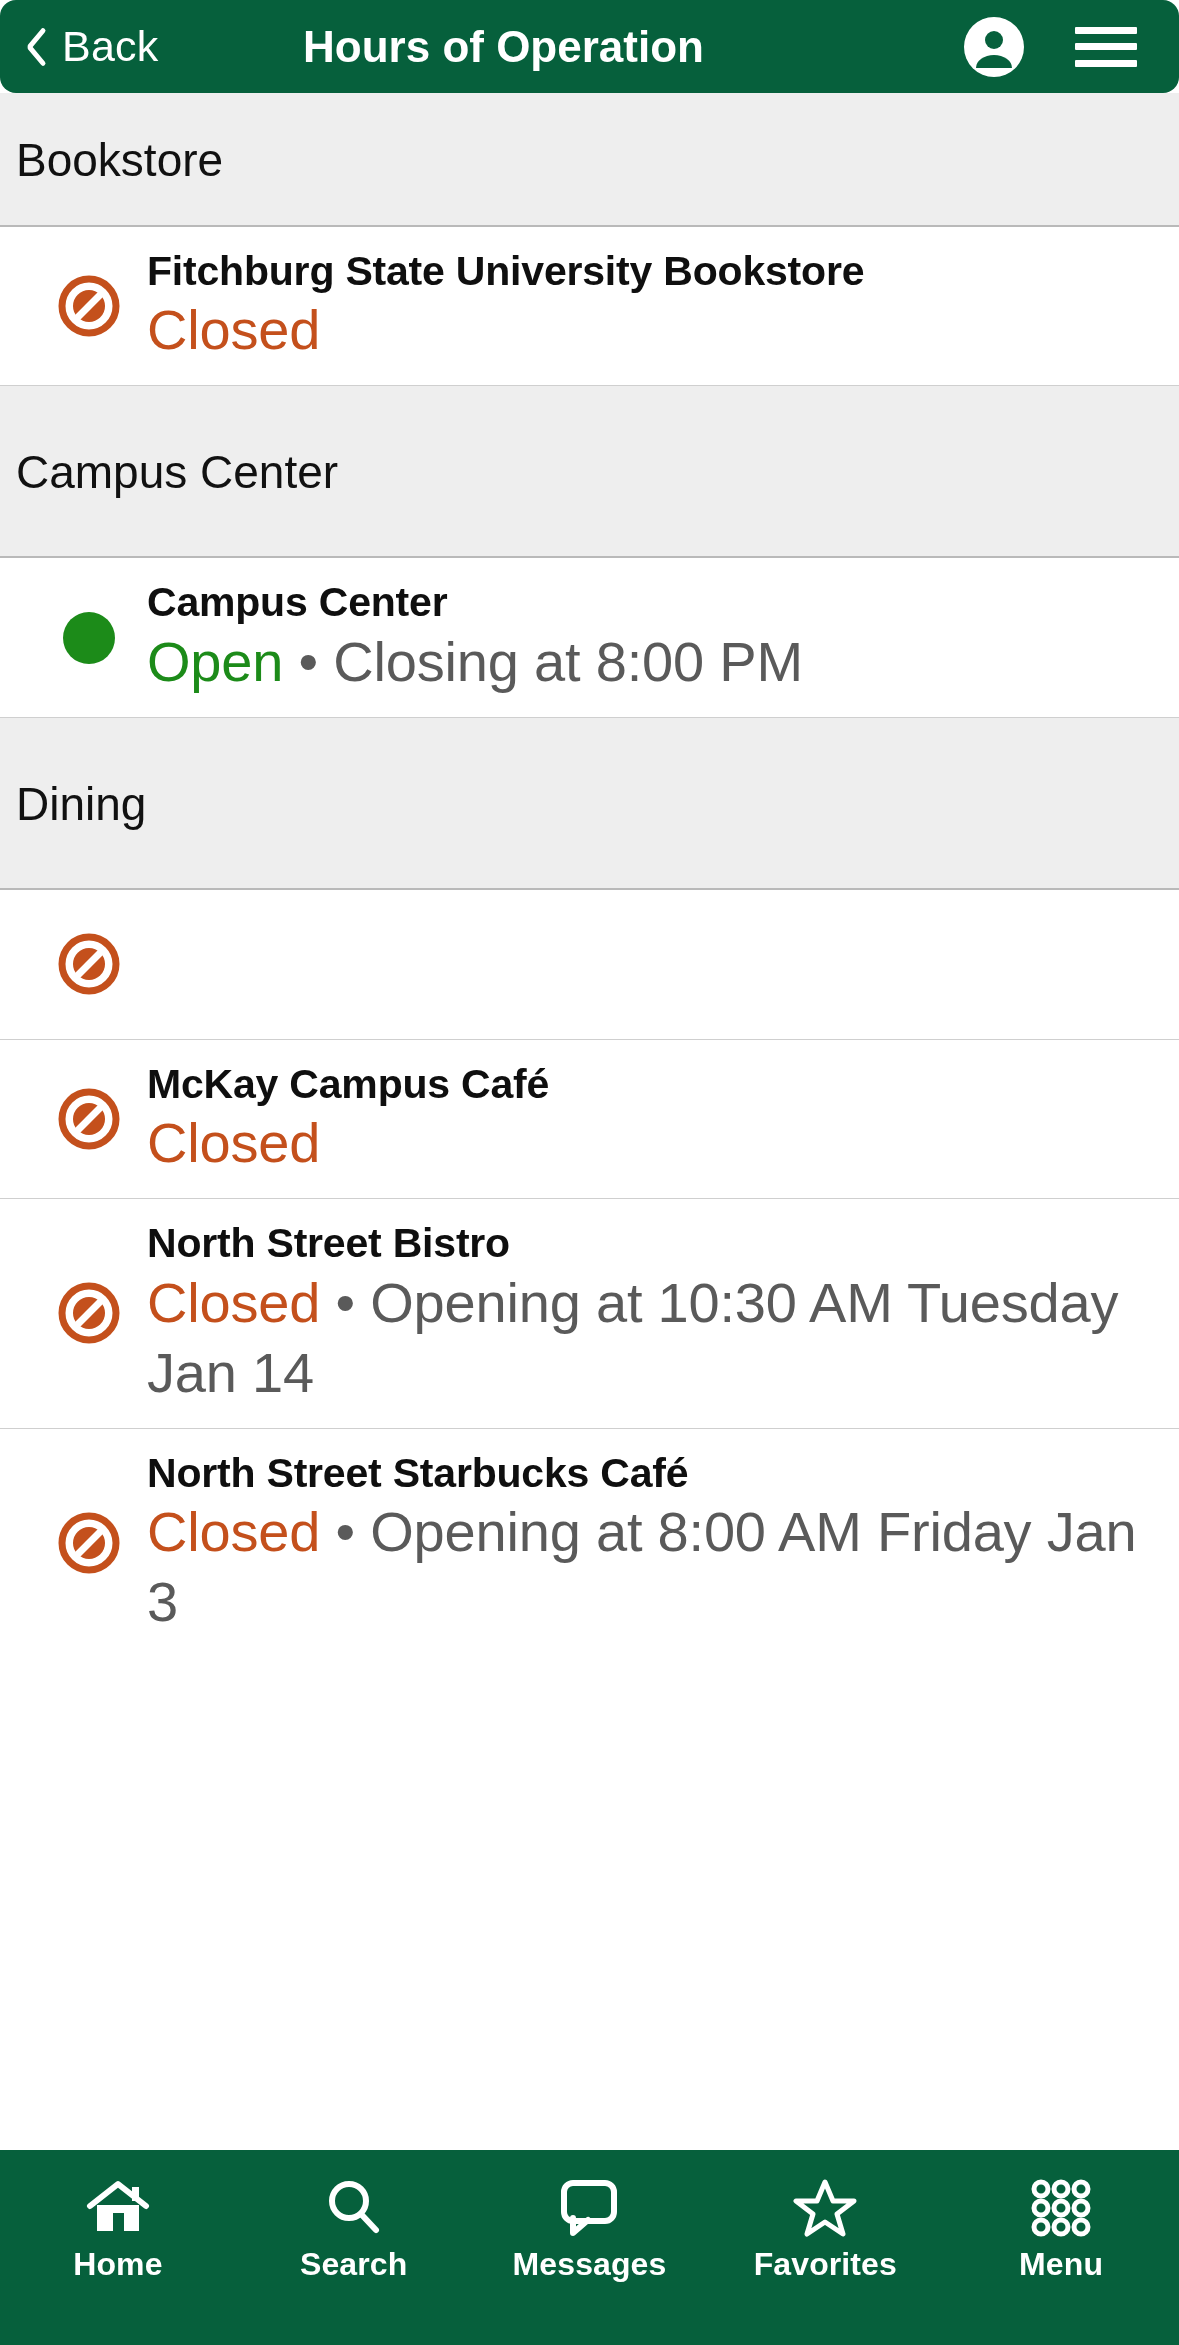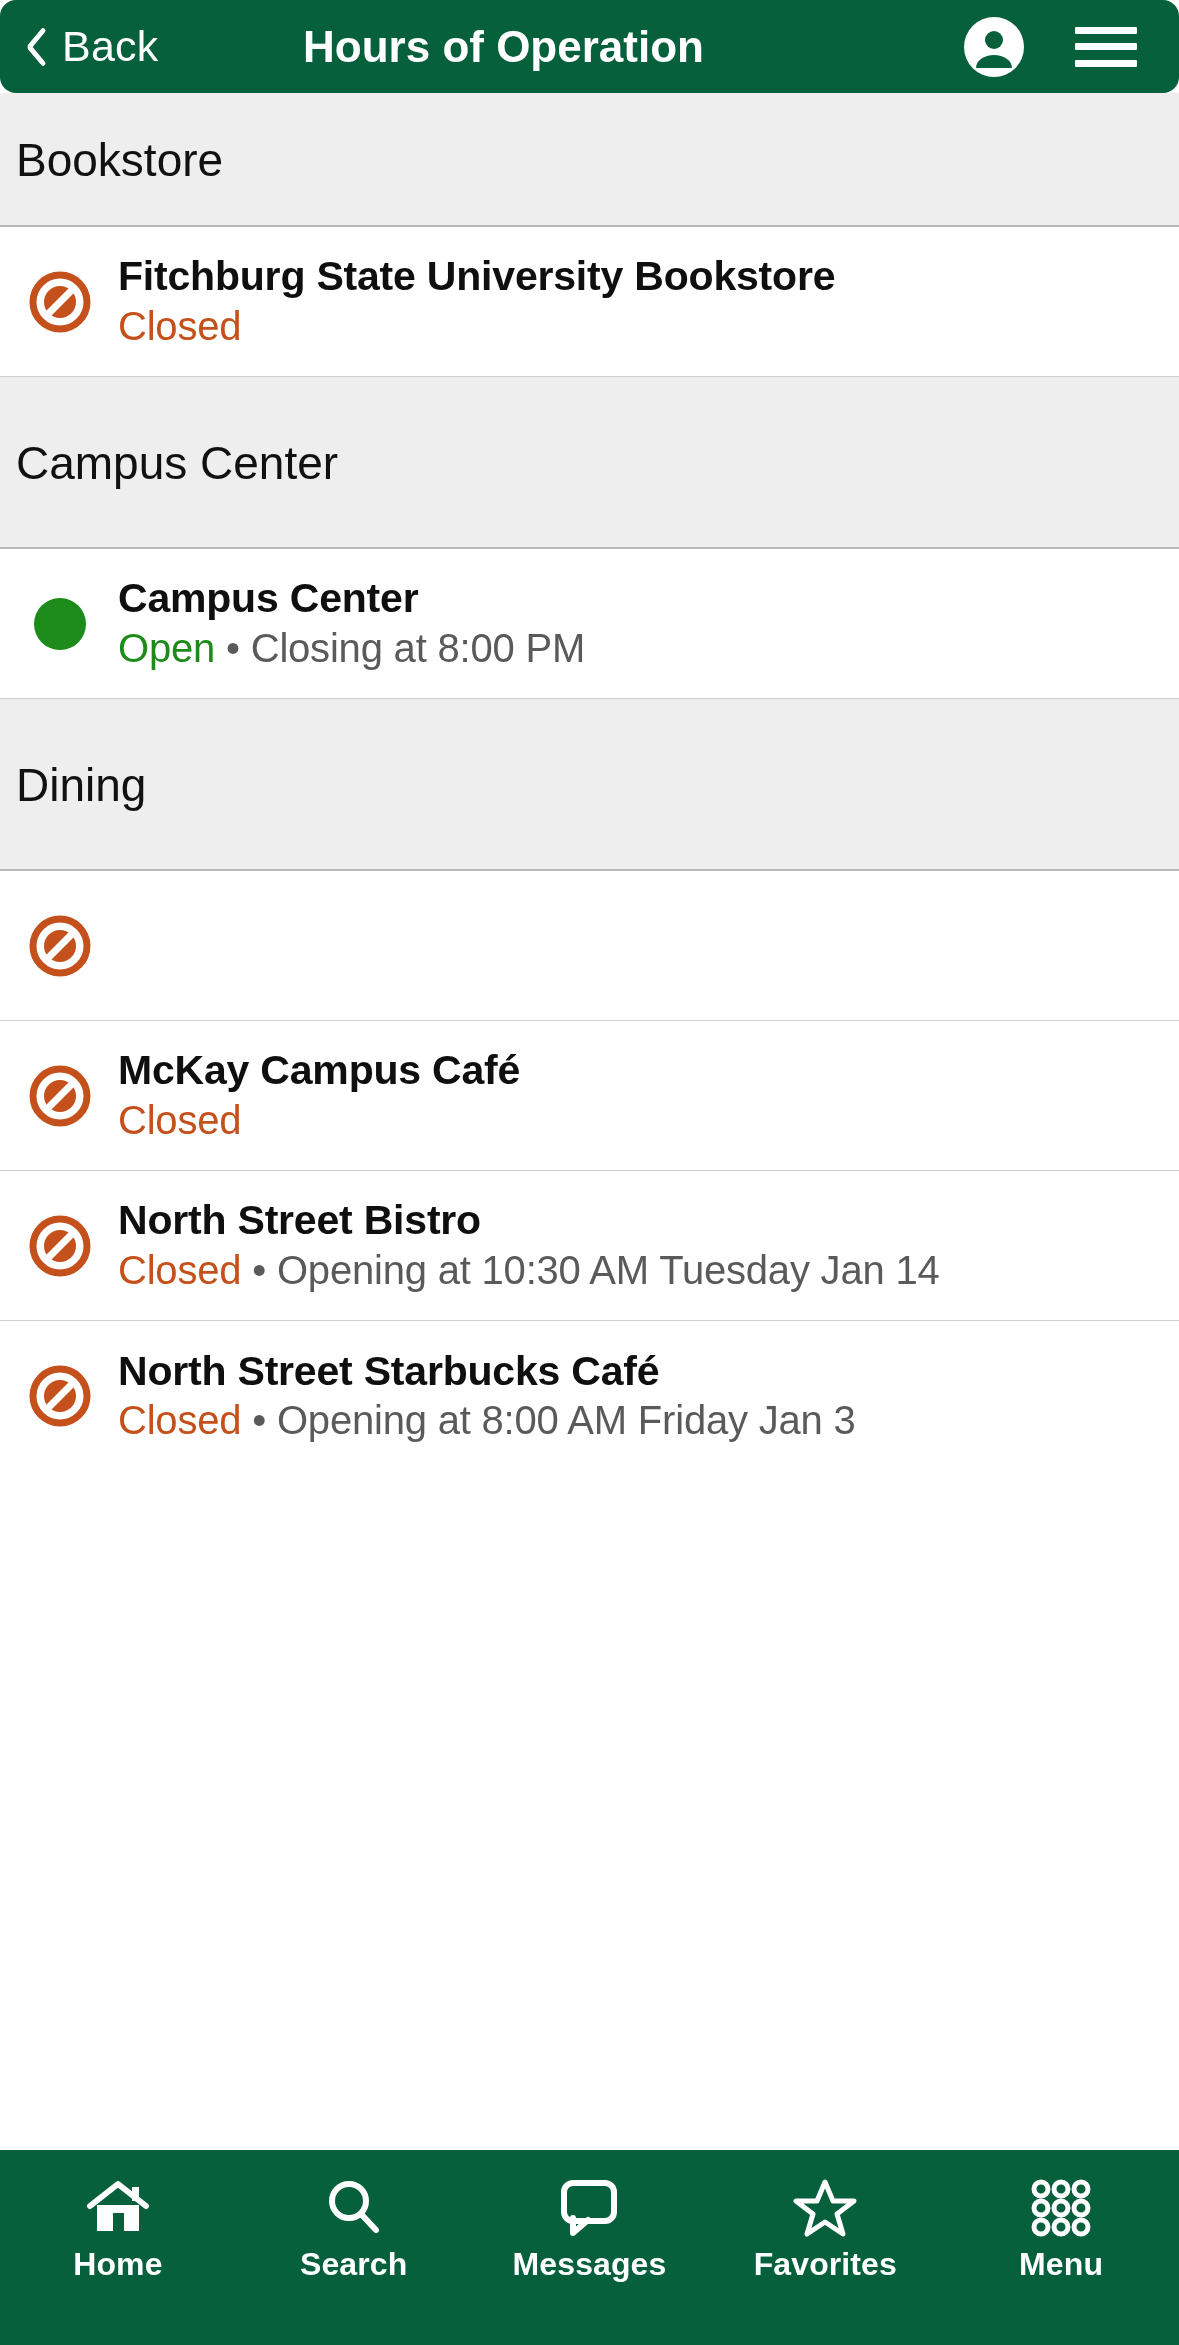--- a/index.html
+++ b/index.html
@@ -60,42 +60,42 @@
     border-bottom:2px solid #b9b9b9;
     padding:40px 34px 38px 16px;
     font-size:46px; color:#111; font-weight:400;
     min-height:110px;
     display:flex; align-items:center;
   }
   .section-header.tall { min-height:172px; }
 
   .row {
     display:flex; align-items:center;
-    padding:20px 30px 20px 16px;
+    padding:20px 30px 20px 45px;
     background:#fff;
     border-bottom:1px solid #cfcfcf;
     min-height:150px;
   }
   .row:last-child { border-bottom:none; }
 
   .status-icon { flex:0 0 88px; width:88px; display:flex; justify-content:center;
                  align-items:center; }
   .dot-open {
     width:52px; height:52px; border-radius:50%;
     background:#1c8b19;
   }
   .icon-closed { width:62px; height:62px; }
 
   .row-body { flex:1 1 auto; min-width:0; padding-left:14px; }
   .row-title {
     font-size:41px; font-weight:bold; color:#0f0f0f;
     line-height:1.18; letter-spacing:-0.2px;
   }
   .row-status {
-    font-size:40px; line-height:1.25; color:#5a5a5a; 
+    font-size:56px; line-height:1.25; color:#5a5a5a; 
     letter-spacing:-0.2px;
   }
   .st-closed { color:#c4501c; }
   .st-open { color:#1c8b19; }
   .sep { color:#5a5a5a; }
 
   
   .nav {
     flex:0 0 195px; height:195px;
     background:#06603c;

